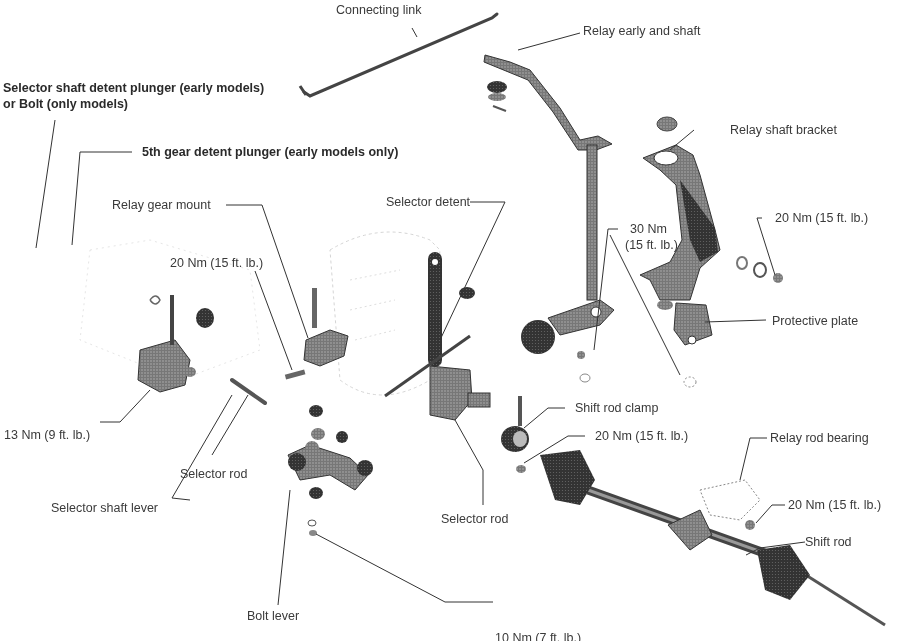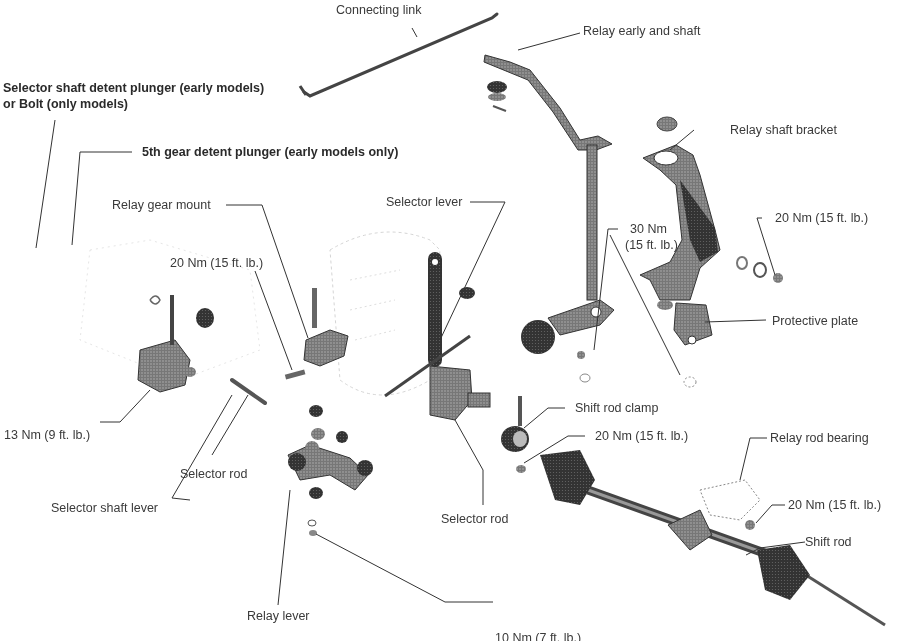--- a/index.html
+++ b/index.html
@@ -163,31 +163,31 @@
   </g>
 </svg>
 
 <span class="lbl" style="left:336px;top:3px;">Connecting link</span>
 <span class="lbl" style="left:583px;top:24px;">Relay early and shaft</span>
 <span class="lbl bold" style="left:3px;top:81px;">Selector shaft detent plunger (early models)</span>
 <span class="lbl bold" style="left:3px;top:97px;">or Bolt (only models)</span>
 <span class="lbl bold" style="left:142px;top:145px;">5th gear detent plunger (early models only)</span>
 <span class="lbl" style="left:730px;top:123px;">Relay shaft bracket</span>
 <span class="lbl" style="left:112px;top:198px;">Relay gear mount</span>
-<span class="lbl" style="left:386px;top:195px;">Selector lever</span>
+<span class="lbl" style="left:386px;top:195px;">Selector detent</span>
 <span class="lbl" style="left:170px;top:256px;">20 Nm (15 ft. lb.)</span>
 <span class="lbl" style="left:630px;top:222px;">30 Nm</span>
 <span class="lbl" style="left:625px;top:238px;">(15 ft. lb.)</span>
 <span class="lbl" style="left:775px;top:211px;">20 Nm (15 ft. lb.)</span>
 <span class="lbl" style="left:772px;top:314px;">Protective plate</span>
 <span class="lbl" style="left:4px;top:428px;">13 Nm (9 ft. lb.)</span>
 <span class="lbl" style="left:575px;top:401px;">Shift rod clamp</span>
 <span class="lbl" style="left:595px;top:429px;">20 Nm (15 ft. lb.)</span>
 <span class="lbl" style="left:770px;top:431px;">Relay rod bearing</span>
 <span class="lbl" style="left:180px;top:467px;">Selector rod</span>
 <span class="lbl" style="left:441px;top:512px;">Selector rod</span>
 <span class="lbl" style="left:788px;top:498px;">20 Nm (15 ft. lb.)</span>
 <span class="lbl" style="left:51px;top:501px;text-align:center;">Selector shaft lever</span>
 <span class="lbl" style="left:805px;top:535px;">Shift rod</span>
-<span class="lbl" style="left:247px;top:609px;">Relay lever</span>
+<span class="lbl" style="left:247px;top:609px;">Bolt lever</span>
 <span class="lbl" style="left:495px;top:595px;margin-top:36px;">10 Nm (7 ft. lb.)</span>
 
 </div>
 
 </body></html>

